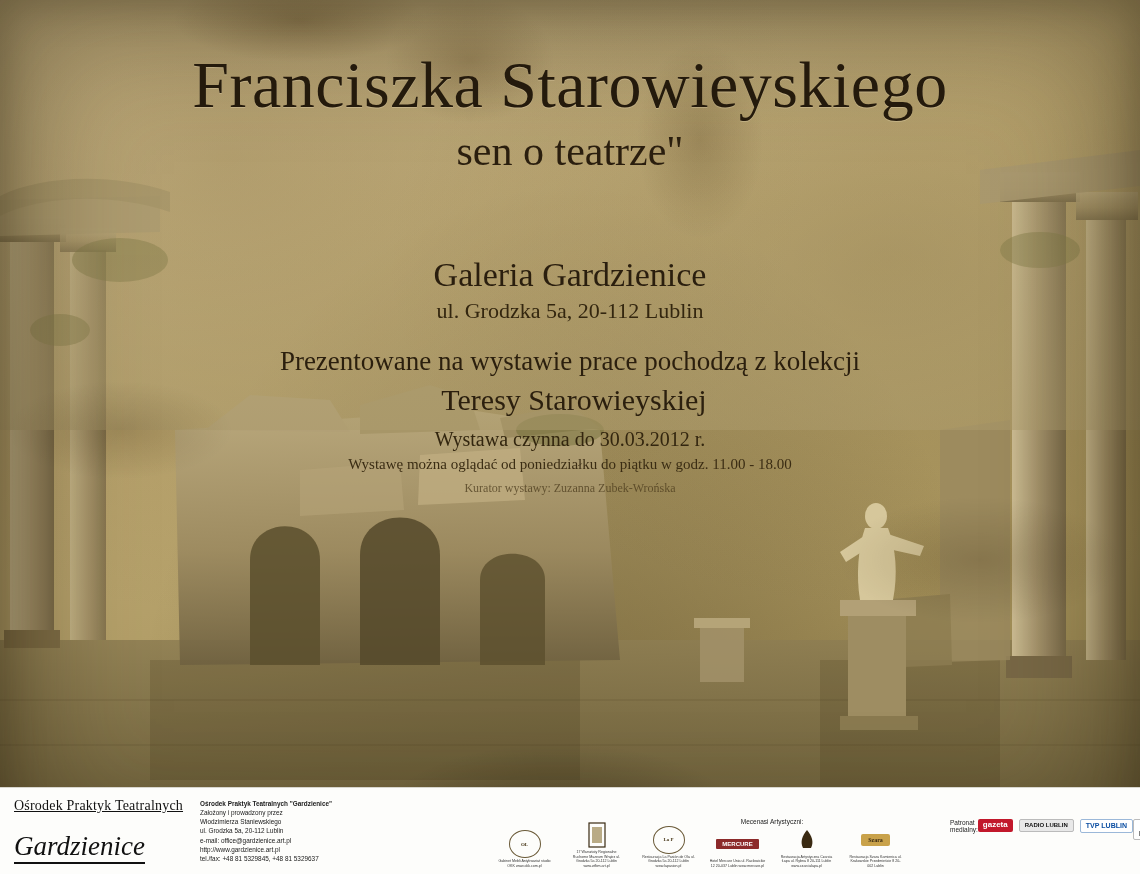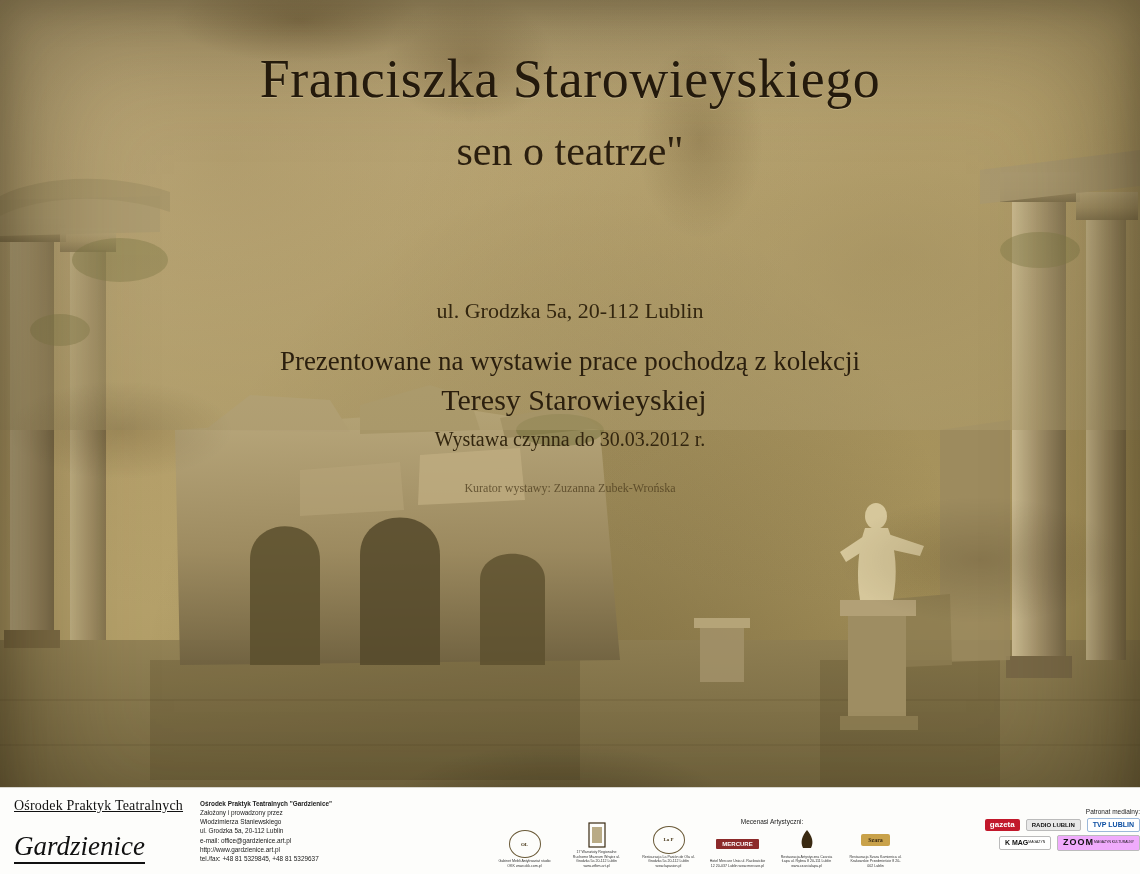--- a/index.html
+++ b/index.html
@@ -31,21 +31,21 @@
     mix-blend-mode:multiply;
   }
   .vignette{position:absolute;inset:0;pointer-events:none;
     box-shadow:inset 0 0 120px 30px rgba(50,40,18,0.45), inset 0 0 40px 4px rgba(40,32,14,0.30);}
 
   
   .text-layer{position:absolute;inset:0;color:#2a1d0d;text-align:center;}
 
   .title-main{
     position:absolute;top:52px;left:0;right:0;
-    font-size:54px;line-height:1;font-weight:400;letter-spacing:0.5px;
+    font-size:66px;line-height:1;font-weight:400;letter-spacing:0.5px;
     color:#241a0c;text-shadow:0 1px 0 rgba(255,245,210,0.25);
   }
   .title-sub{
     position:absolute;top:130px;left:0;right:0;
     font-size:42px;line-height:1;color:#2a1e0e;
   }
   .line-vernissage{
     position:absolute;top:200px;left:0;right:0;font-size:32px;color:#2b1f0e;
   }
   .line-gallery{
@@ -96,21 +96,21 @@
   .mec-row{display:flex;align-items:flex-end;gap:13px;}
 
   .logo-blk{display:flex;flex-direction:column;align-items:center;width:56px;}
   .logo-mark{
     height:26px;width:52px;display:flex;align-items:center;justify-content:center;
     color:#3a2a12;font-size:10px;font-family:"Liberation Serif",serif;font-weight:bold;
   }
   .logo-cap{font-size:3.6px;line-height:1.25;text-align:center;color:#333;
     font-family:"Liberation Sans",sans-serif;margin-top:2px;}
 
-  .patron{display:flex;flex-direction:column;align-items:flex-end;width:190px;}
+  .patron{display:flex;flex-direction:row;align-items:flex-start;width:190px;}
   .patron-label{font-size:6.5px;color:#222;font-family:"Liberation Sans",sans-serif;margin-bottom:3px;}
   .patron-row{display:flex;gap:6px;align-items:center;justify-content:center;margin-bottom:3px;}
   .chip{
     font-family:"Liberation Sans",sans-serif;font-size:8px;font-weight:bold;
     padding:2px 5px;border-radius:2px;line-height:1.1;color:#fff;background:#444;
     display:flex;align-items:center;justify-content:center;
   }
   .chip.gazeta{background:#c2182b;}
   .chip.radio{background:#e8e8e8;color:#111;border:1px solid #bbb;font-size:6px;text-align:center;}
   .chip.tvp{background:#fff;color:#0b4ea2;border:1px solid #9bb8d9;font-size:7px;}
@@ -230,24 +230,26 @@
       <rect x="0" y="0" width="1140" height="430" fill="url(#skyG)"></rect>
     </svg>
   </div>
 
   <div class="stains"></div>
   <div class="vignette"></div>
 
   <div class="text-layer">
     <div class="title-main">Franciszka Starowieyskiego</div>
     <div class="title-sub">sen o teatrze"</div>
+    <div class="line-gallery">Galeria Gardzienice</div>
     <div class="line-address">ul. Grodzka 5a, 20-112 Lublin</div>
     <div class="line-coll1">Prezentowane na wystawie prace pochodzą z kolekcji</div>
     <div class="line-coll2">Teresy Starowieyskiej</div>
     <div class="line-open">Wystawa czynna do 30.03.2012 r.</div>
+    <div class="line-hours">Wystawę można oglądać od poniedziałku do piątku w godz. 11.00 - 18.00</div>
     <div class="line-curator">Kurator wystawy: Zuzanna Zubek-Wrońska</div>
   </div>
 
   <div class="footer">
 
     <div class="footer-logo">
       <div class="fl-top">Ośrodek Praktyk Teatralnych</div>
       <div class="fl-brand">Gardzienice</div>
     </div>
 

